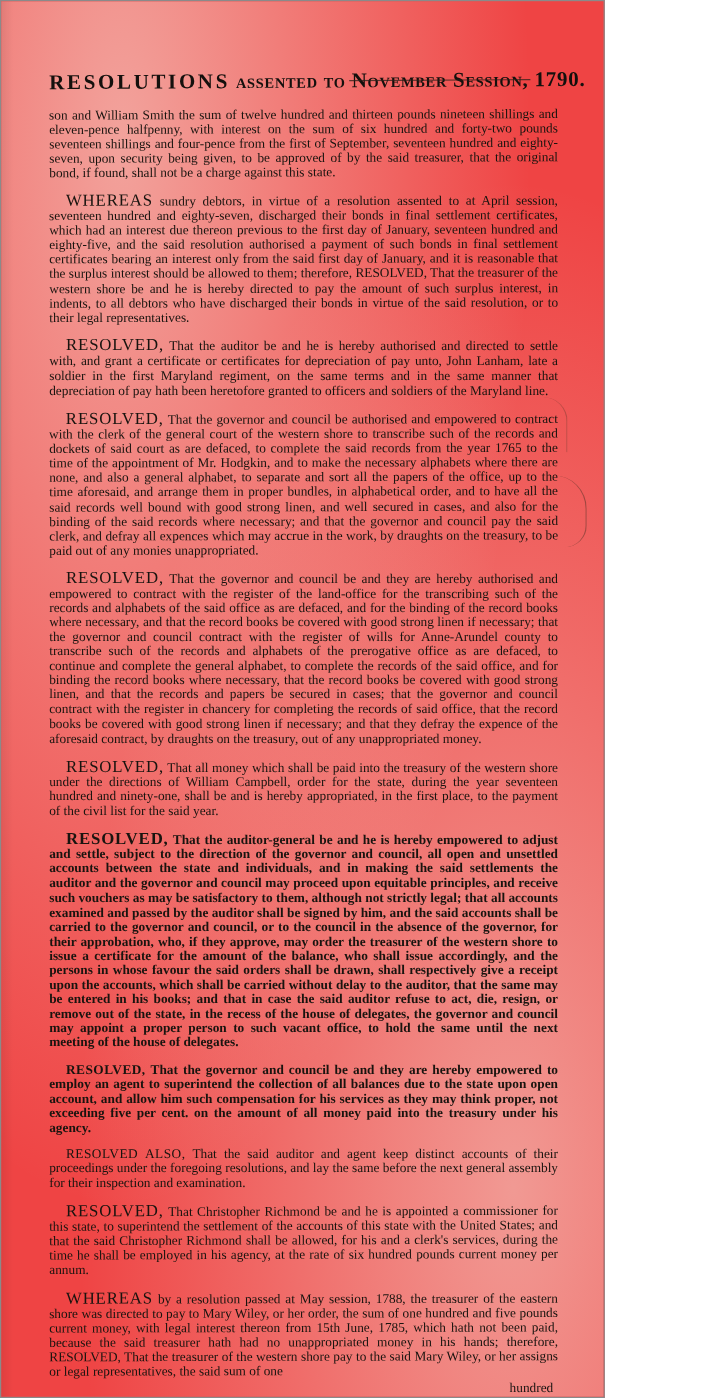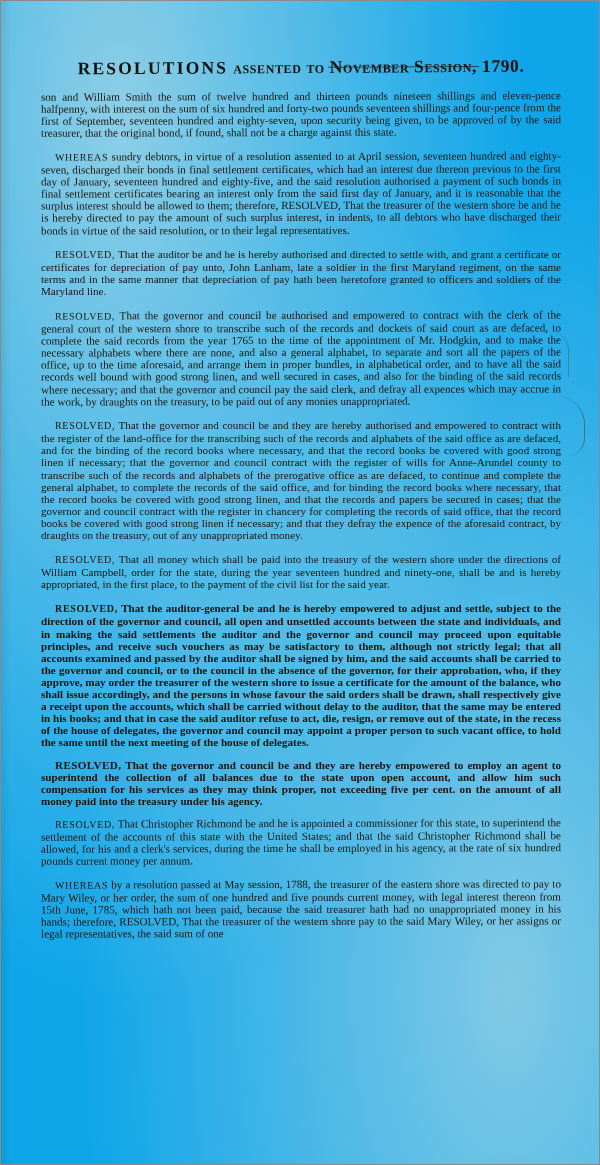--- a/index.html
+++ b/index.html
@@ -9,23 +9,23 @@
   }
   body {
     width: 600px;
     height: 1165px;
     overflow: hidden;
     font-family: "Liberation Serif", serif;
     color: #1a1512;
   }
   .page {
     position: relative;
-    width: 600px;
+    width: 504px;
     height: 1165px;
-    background: #0ea5e9;
+    background: #ef4444;
     border: 1px solid #8a8a8a;
     box-sizing: border-box;
     overflow: hidden;
   }
   
   .page::before {
     content: "";
     position: absolute;
     inset: 0;
     background:
@@ -79,21 +79,21 @@
     margin-bottom: 10px;
     font-weight: bold;
   }
   .sc {
     font-variant: small-caps;
     letter-spacing: 0.4px;
   }
   .lead {
     font-variant: small-caps;
     letter-spacing: 0.7px;
-    font-size: 10px;
+    font-size: 14px;
   }
   .skew1 { transform: rotate(-0.18deg); }
   .skew2 { transform: rotate(-0.12deg); }
   .lastline {
     text-align: right;
     margin-top: -10px;
     font-size: 11.1px;
     padding-right: 4px;
   }
   
@@ -175,26 +175,31 @@
     <p class="para indent tight">
       <span class="lead">RESOLVED,</span>
       <span>That the auditor-general be and he is hereby empowered to adjust and settle, subject to the direction of the governor and council, all open and unsettled accounts between the state and individuals, and in making the said settlements the auditor and the governor and council may proceed upon equitable principles, and receive such vouchers as may be satisfactory to them, although not strictly legal; that all accounts examined and passed by the auditor shall be signed by him, and the said accounts shall be carried to the governor and council, or to the council in the absence of the governor, for their approbation, who, if they approve, may order the treasurer of the western shore to issue a certificate for the amount of the balance, who shall issue accordingly, and the persons in whose favour the said orders shall be drawn, shall respectively give a receipt upon the accounts, which shall be carried without delay to the auditor, that the same may be entered in his books; and that in case the said auditor refuse to act, die, resign, or remove out of the state, in the recess of the house of delegates, the governor and council may appoint a proper person to such vacant office, to hold the same until the next meeting of the house of delegates.</span>
     </p>
 
     <p class="para indent tight">
       <span class="sc">RESOLVED,</span>
       <span>That the governor and council be and they are hereby empowered to employ an agent to superintend the collection of all balances due to the state upon open account, and allow him such compensation for his services as they may think proper, not exceeding five per cent. on the amount of all money paid into the treasury under his agency.</span>
     </p>
 
+    <p class="para indent">
+      <span class="sc">RESOLVED ALSO,</span>
+      <span>That the said auditor and agent keep distinct accounts of their proceedings under the foregoing resolutions, and lay the same before the next general assembly for their inspection and examination.</span>
+    </p>
 
     <p class="para indent skew1">
       <span class="lead">RESOLVED,</span>
       <span>That Christopher Richmond be and he is appointed a commissioner for this state, to superintend the settlement of the accounts of this state with the United States; and that the said Christopher Richmond shall be allowed, for his and a clerk's services, during the time he shall be employed in his agency, at the rate of six hundred pounds current money per annum.</span>
     </p>
 
     <p class="para indent skew2">
       <span class="lead">WHEREAS</span>
       <span>by a resolution passed at May session, 1788, the treasurer of the eastern shore was directed to pay to Mary Wiley, or her order, the sum of one hundred and five pounds current money, with legal interest thereon from 15th June, 1785, which hath not been paid, because the said treasurer hath had no unappropriated money in his hands; therefore, RESOLVED, That the treasurer of the western shore pay to the said Mary Wiley, or her assigns or legal representatives, the said sum of one</span>
     </p>
 
+    <div class="lastline">hundred</div>
 
   </div>
 </div>
 
 </body></html>

